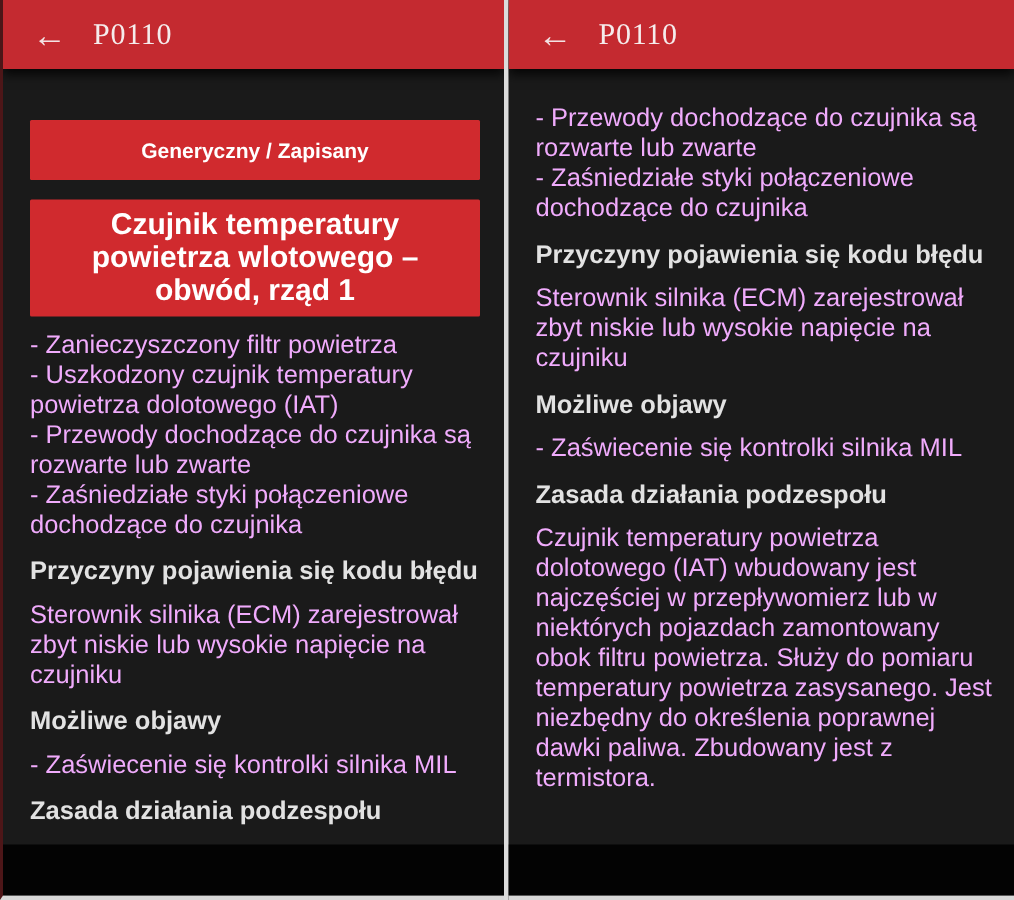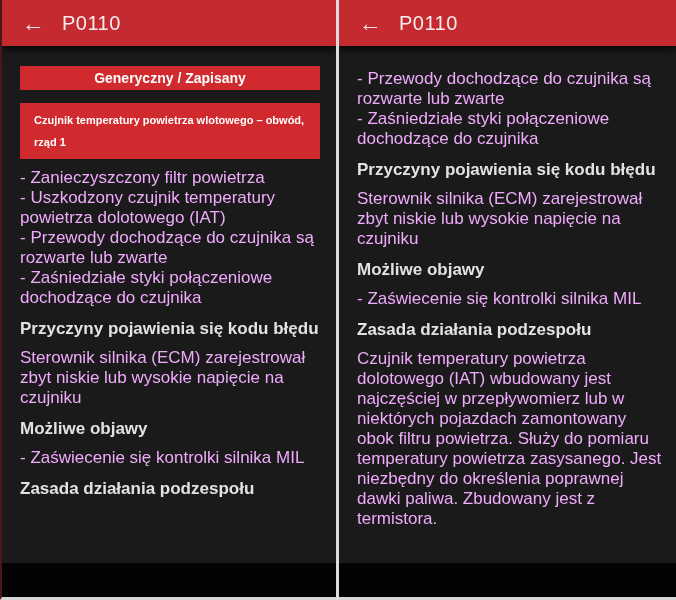--- a/index.html
+++ b/index.html
@@ -56,51 +56,52 @@
     cursor: pointer;
     background: none;
     border: none;
     padding: 0;
   }
   .appbar-title {
     margin-left: 16px;
     color: #f5ecec;
     font-size: 20px;
     letter-spacing: 0.5px;
+    font-family: Liberation Serif, serif;
   }
   
   .content {
     flex: 1 1 auto;
     padding: 8px 14px 0 18px;
     overflow: hidden;
     color: #d0d0d0;
     font-size: 17px;
     line-height: 20px;
   }
   .content.right-pad { padding-top: 14px; }
   .type-badge {
-    margin: 12px 2px 0 0;
-    height: 24px;
+    margin: 26px 2px 0 0;
+    height: 40px;
     background: #d02a2e;
     color: #ffffff;
     font-size: 14px;
     font-weight: bold;
     display: flex;
     align-items: center;
     justify-content: center;
     border-radius: 1px;
   }
   .fault-title {
     margin: 13px 2px 0 0;
     background: #d02a2e;
     color: #ffffff;
-    font-size: 11px;
+    font-size: 20px;
     font-weight: bold;
     line-height: 22px;
-    text-align: left;
+    text-align: center;
     padding: 6px 14px;
     border-radius: 1px;
   }
   .sec-heading {
     margin-top: 11px;
     font-weight: bold;
     color: #e2e2e2;
   }
   .sec-paragraph {
     margin-top: 9px;

